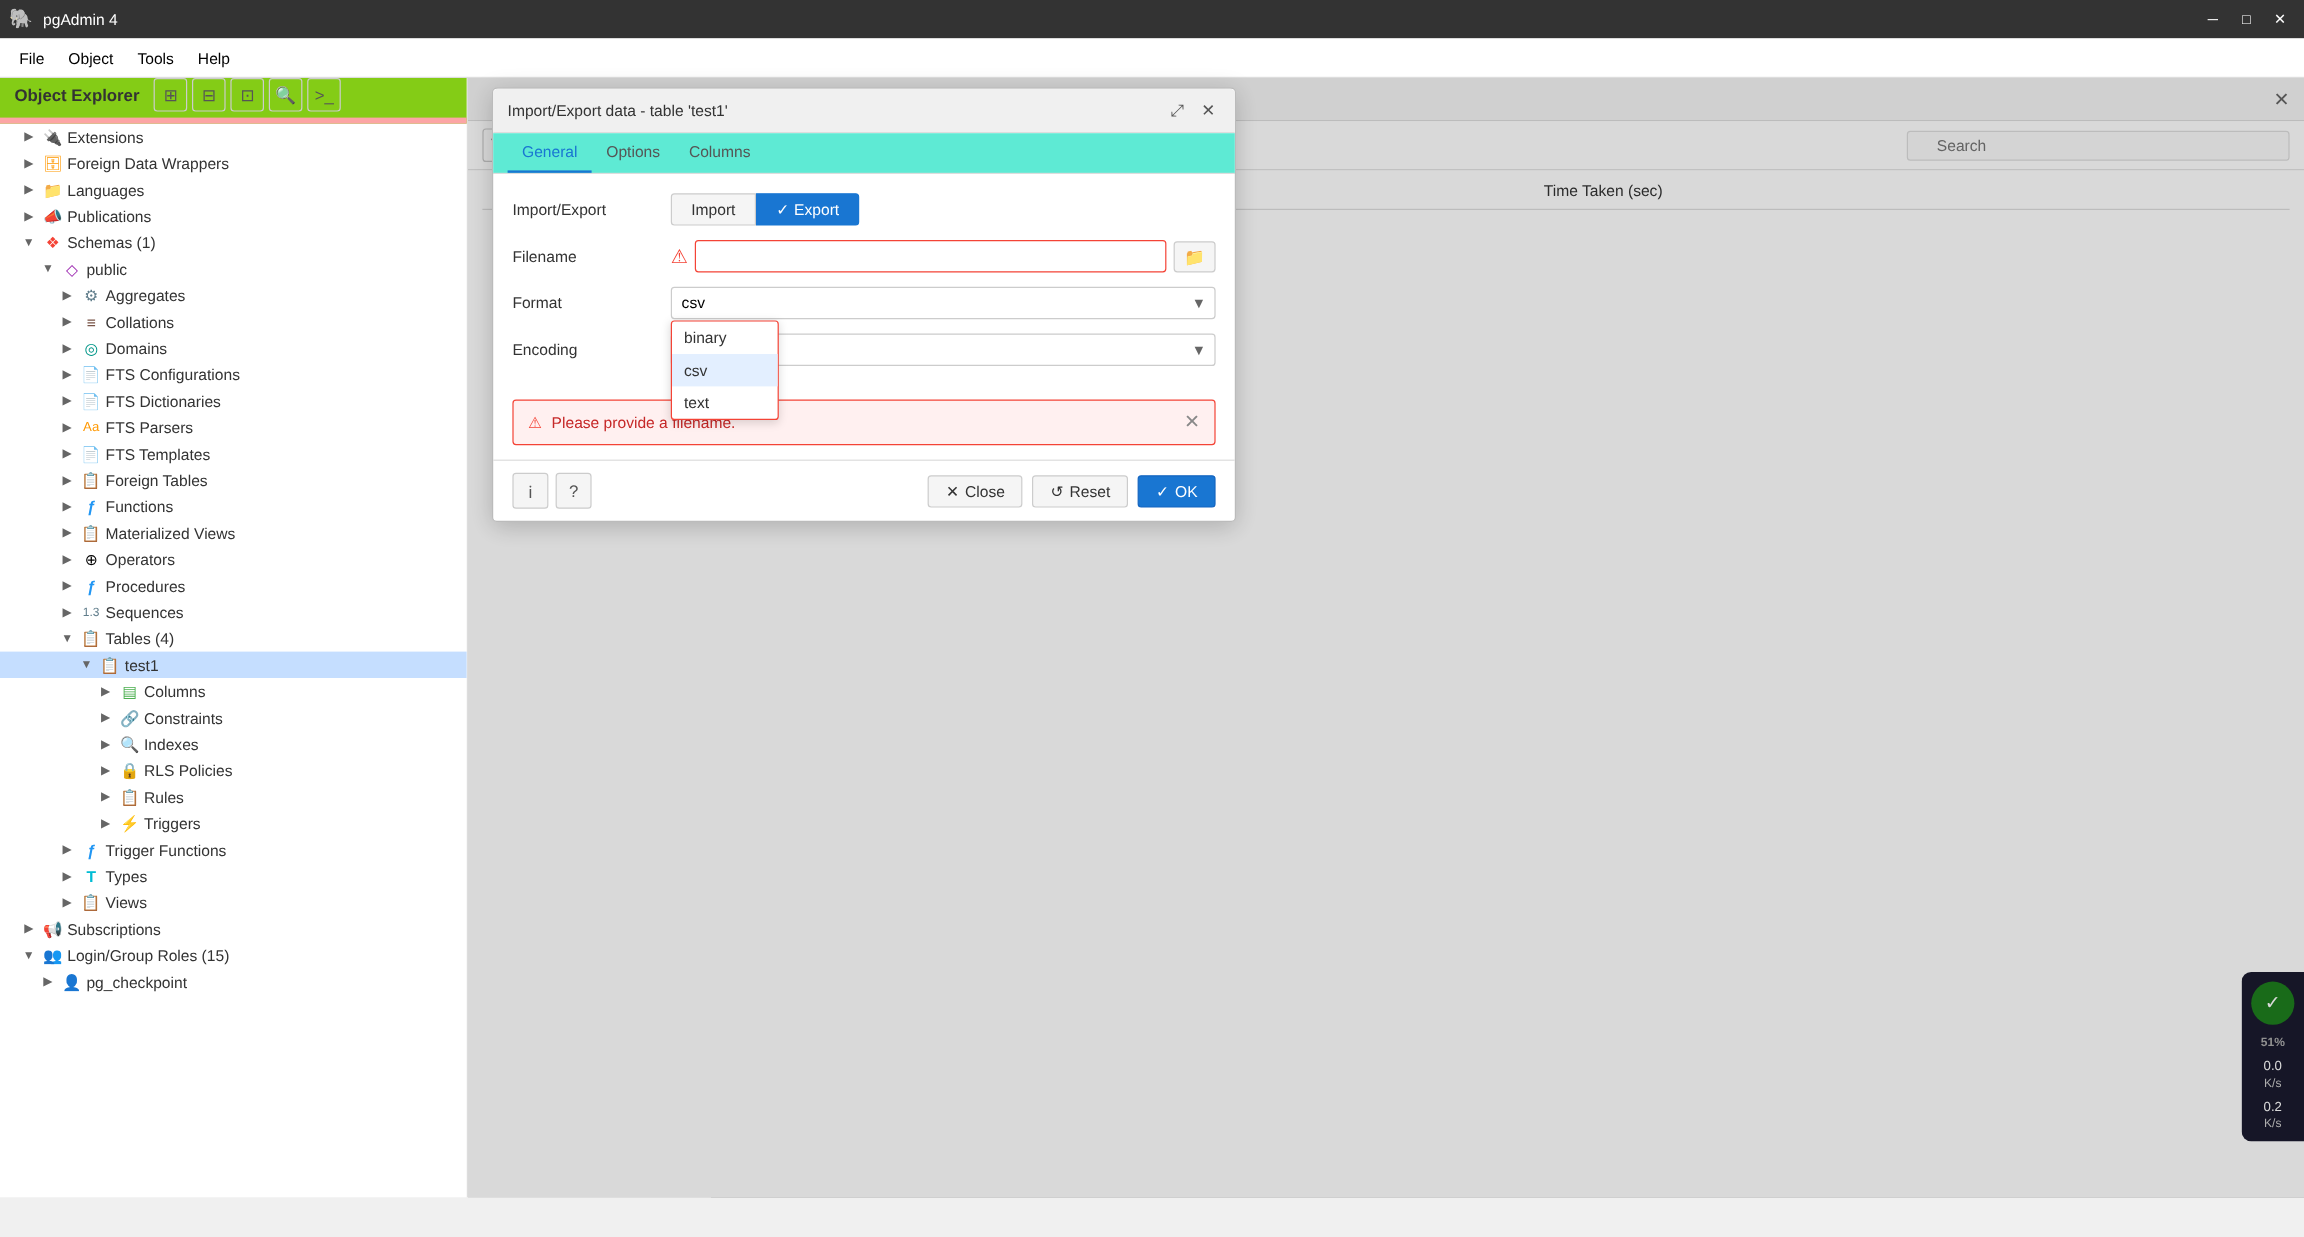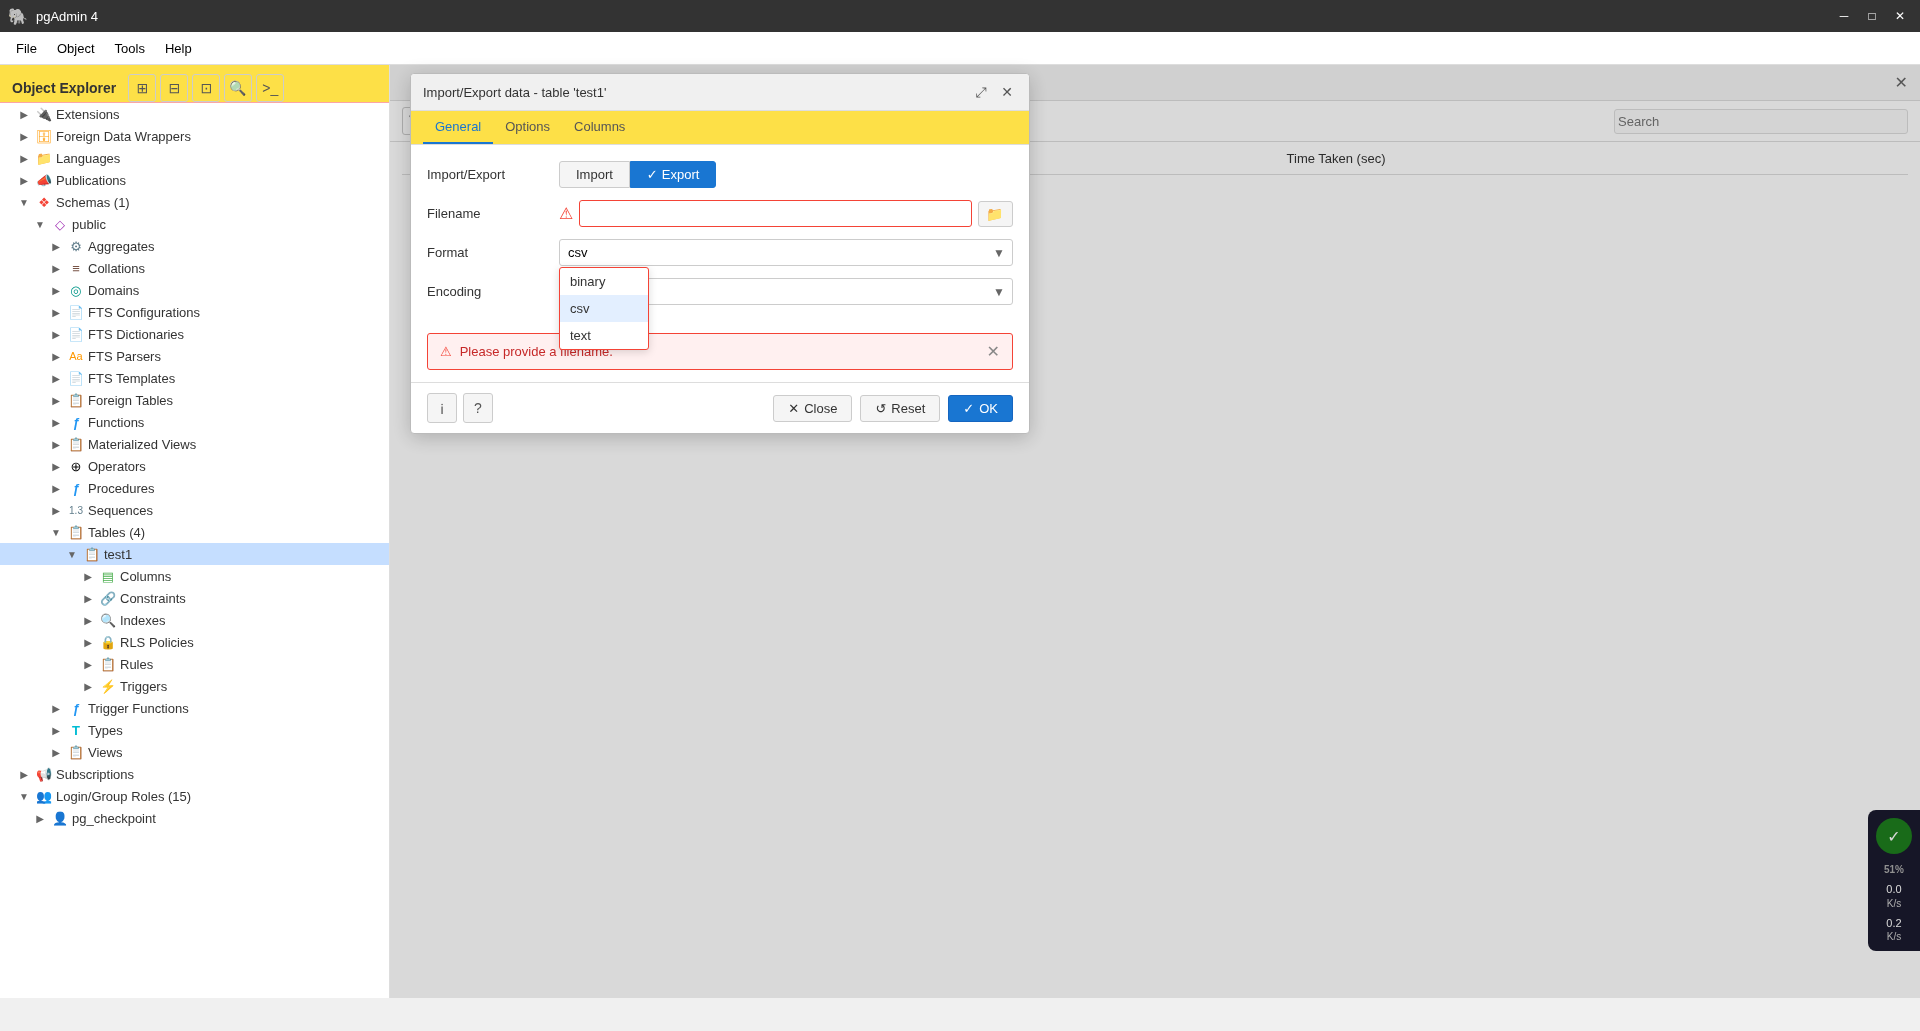--- a/index.html
+++ b/index.html
@@ -37,24 +37,24 @@
     .menu-item {
       padding: 2px 8px;
       cursor: pointer;
       border-radius: 3px;
       font-size: 13px;
     }
 
     
     .toolbar {
       height: 38px;
-      background: #fde047;
-      border-bottom: 1px solid #fca5a5;
-      display: flex;
-      align-items: flex-end;
+      background: #84cc16;
+      border-bottom: 5px solid #fca5a5;
+      display: flex;
+      align-items: flex-start;
       padding: 0 12px;
       gap: 8px;
       justify-content: space-between;
     }
     .toolbar-left { display: flex; align-items: center; gap: 4px; }
     .toolbar-title { font-size: 14px; font-weight: 600; color: #333; margin-right: 8px; }
     .toolbar-btn {
       width: 28px; height: 28px;
       background: none; border: 1px solid #ccc;
       border-radius: 3px; cursor: pointer;
@@ -156,22 +156,22 @@
       color: #333;
       border-bottom: 1px solid #ddd;
       font-weight: 500;
     }
     .sort-arrow { font-size: 10px; margin-left: 4px; color: #666; }
 
     
     .search-bar {
       border: 1px solid #ddd;
       border-radius: 3px;
-      padding: 4px 3px;
-      width: 294px;
+      padding: 4px 24px;
+      width: 319px;
       font-size: 13px;
       background: #fafafa;
     }
 
     
     .modal-overlay {
       position: absolute;
       top: 0; left: 0; right: 0; bottom: 0;
       background: rgba(0,0,0,0.15);
       display: flex;
@@ -206,21 +206,21 @@
       display: flex; align-items: center; justify-content: center;
       font-size: 14px; color: #555;
       border-radius: 2px;
     }
 
     
     .modal-tabs {
       display: flex;
       border-bottom: 1px solid #ddd;
       padding: 0 12px;
-      background: #fde047;
+      background: #5eead4;
     }
     .modal-tab {
       padding: 8px 12px;
       font-size: 13px;
       cursor: pointer;
       color: #555;
       border-bottom: 2px solid transparent;
     }
     .modal-tab.active { color: #1976d2; border-bottom-color: #1976d2; }
 

